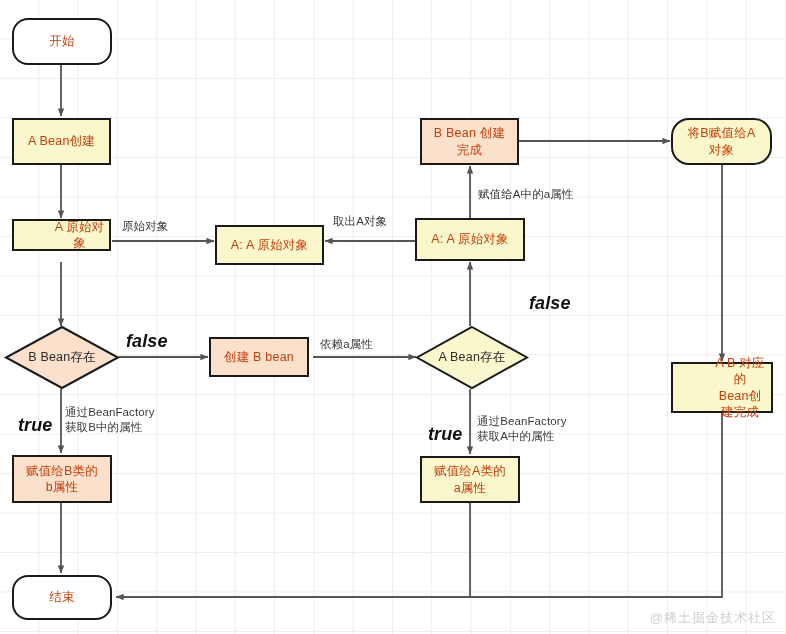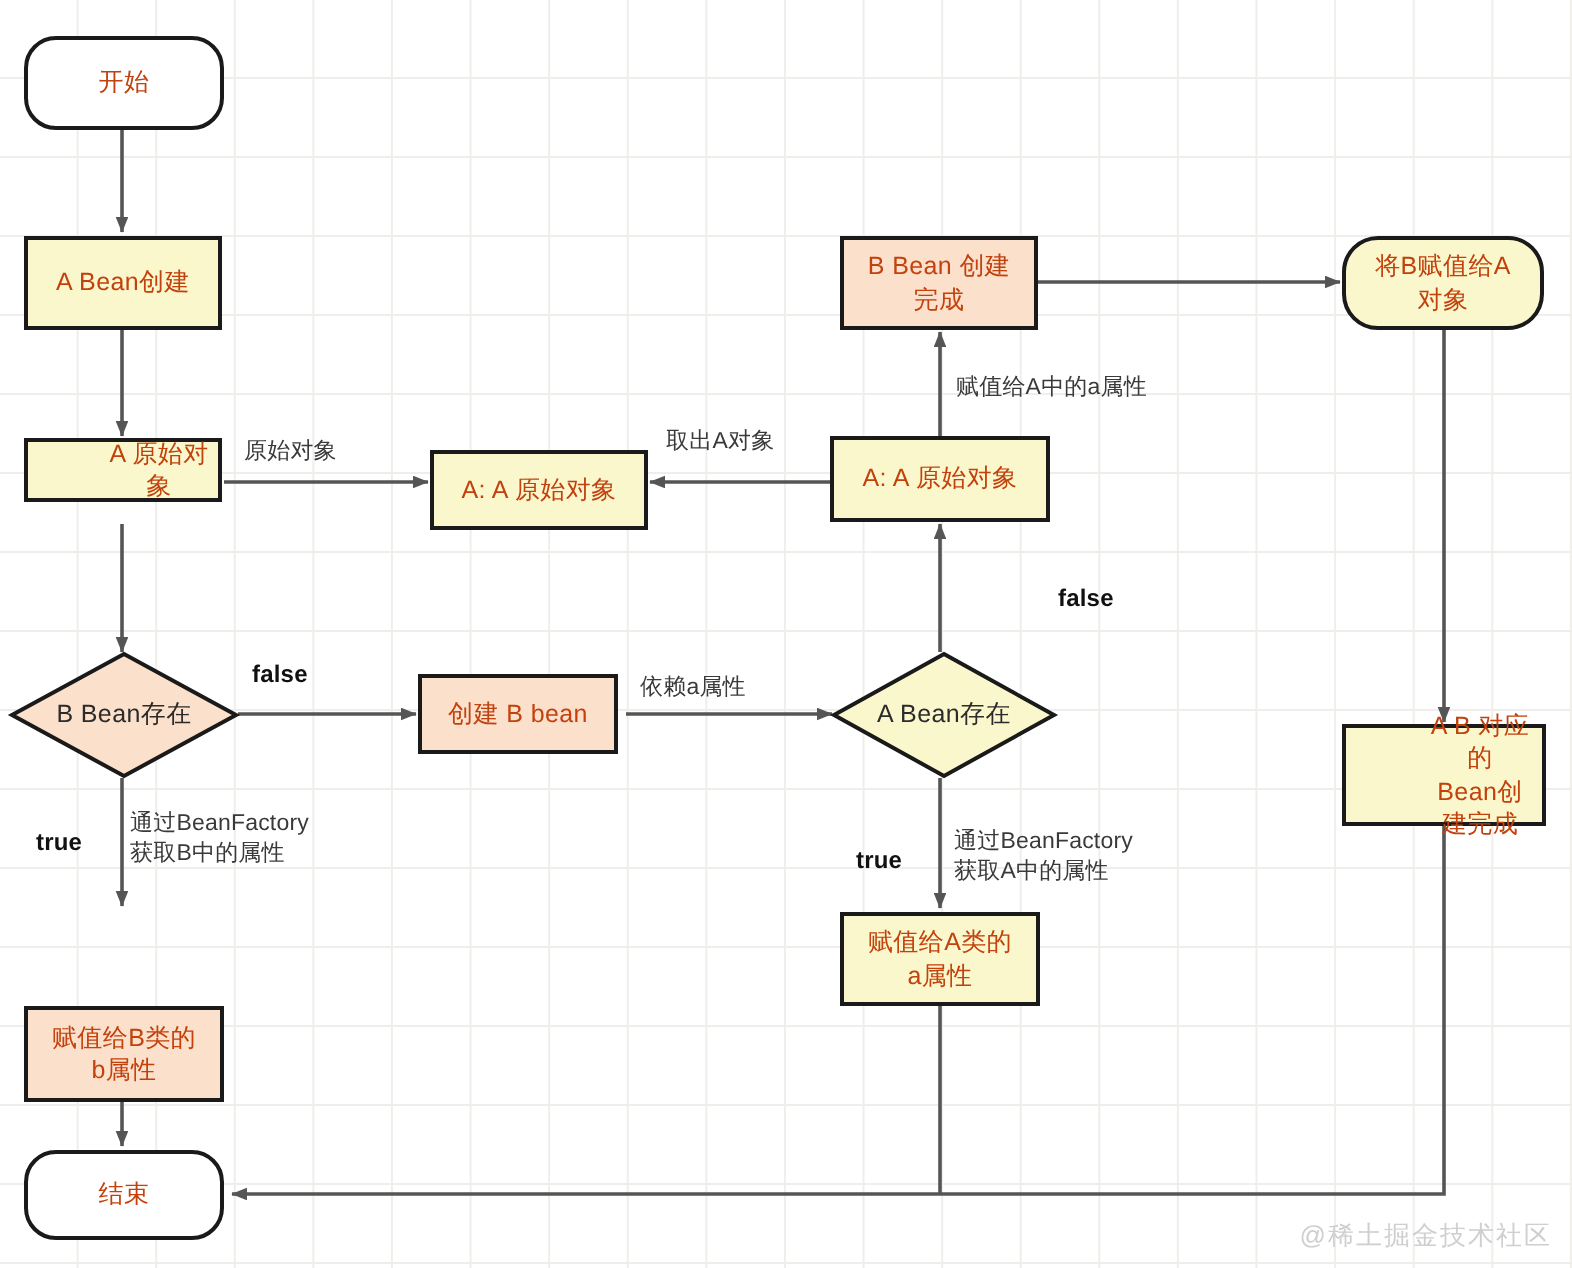--- a/index.html
+++ b/index.html
@@ -76,22 +76,23 @@
     position: absolute;
     font-size: 11.5px;
     color: #3a3a3a;
     line-height: 1.3;
     white-space: pre-line;
     z-index: 4;
     letter-spacing: 0.1px;
   }
   .elabel.bold {
     font-weight: bold;
-    font-size: 12px;
+    font-size: 18px;
     color: #111111;
+    font-style: italic;
   }
   .watermark {
     position: absolute;
     right: 10px;
     bottom: 7px;
     font-size: 13px;
     color: #cfcfcf;
     letter-spacing: 1px;
     z-index: 5;
   }
@@ -191,21 +192,21 @@
   <div class="node yellow" style="left:671px; top:118px; width:101px; height:47px;border-radius:18px;">
     <span class="lbl">将B赋值给A
 对象</span>
   </div>
 
   <div class="node yellow" style="left:671px; top:362px; width:102px; height:51px;padding-left:36px;">
     <span class="lbl">A B 对应的
 Bean创建完成</span>
   </div>
 
-  <div class="node peach" style="left:12px; top:455px; width:100px; height:48px;margin-top:48px;">
+  <div class="node peach" style="left:12px; top:455px; width:100px; height:48px;">
     <span class="lbl">赋值给B类的
 b属性</span>
   </div>
 
   <div class="node yellow" style="left:420px; top:456px; width:100px; height:47px;">
     <span class="lbl">赋值给A类的
 a属性</span>
   </div>
 
   <div class="node term white" style="left:12px; top:575px; width:100px; height:45px;">

